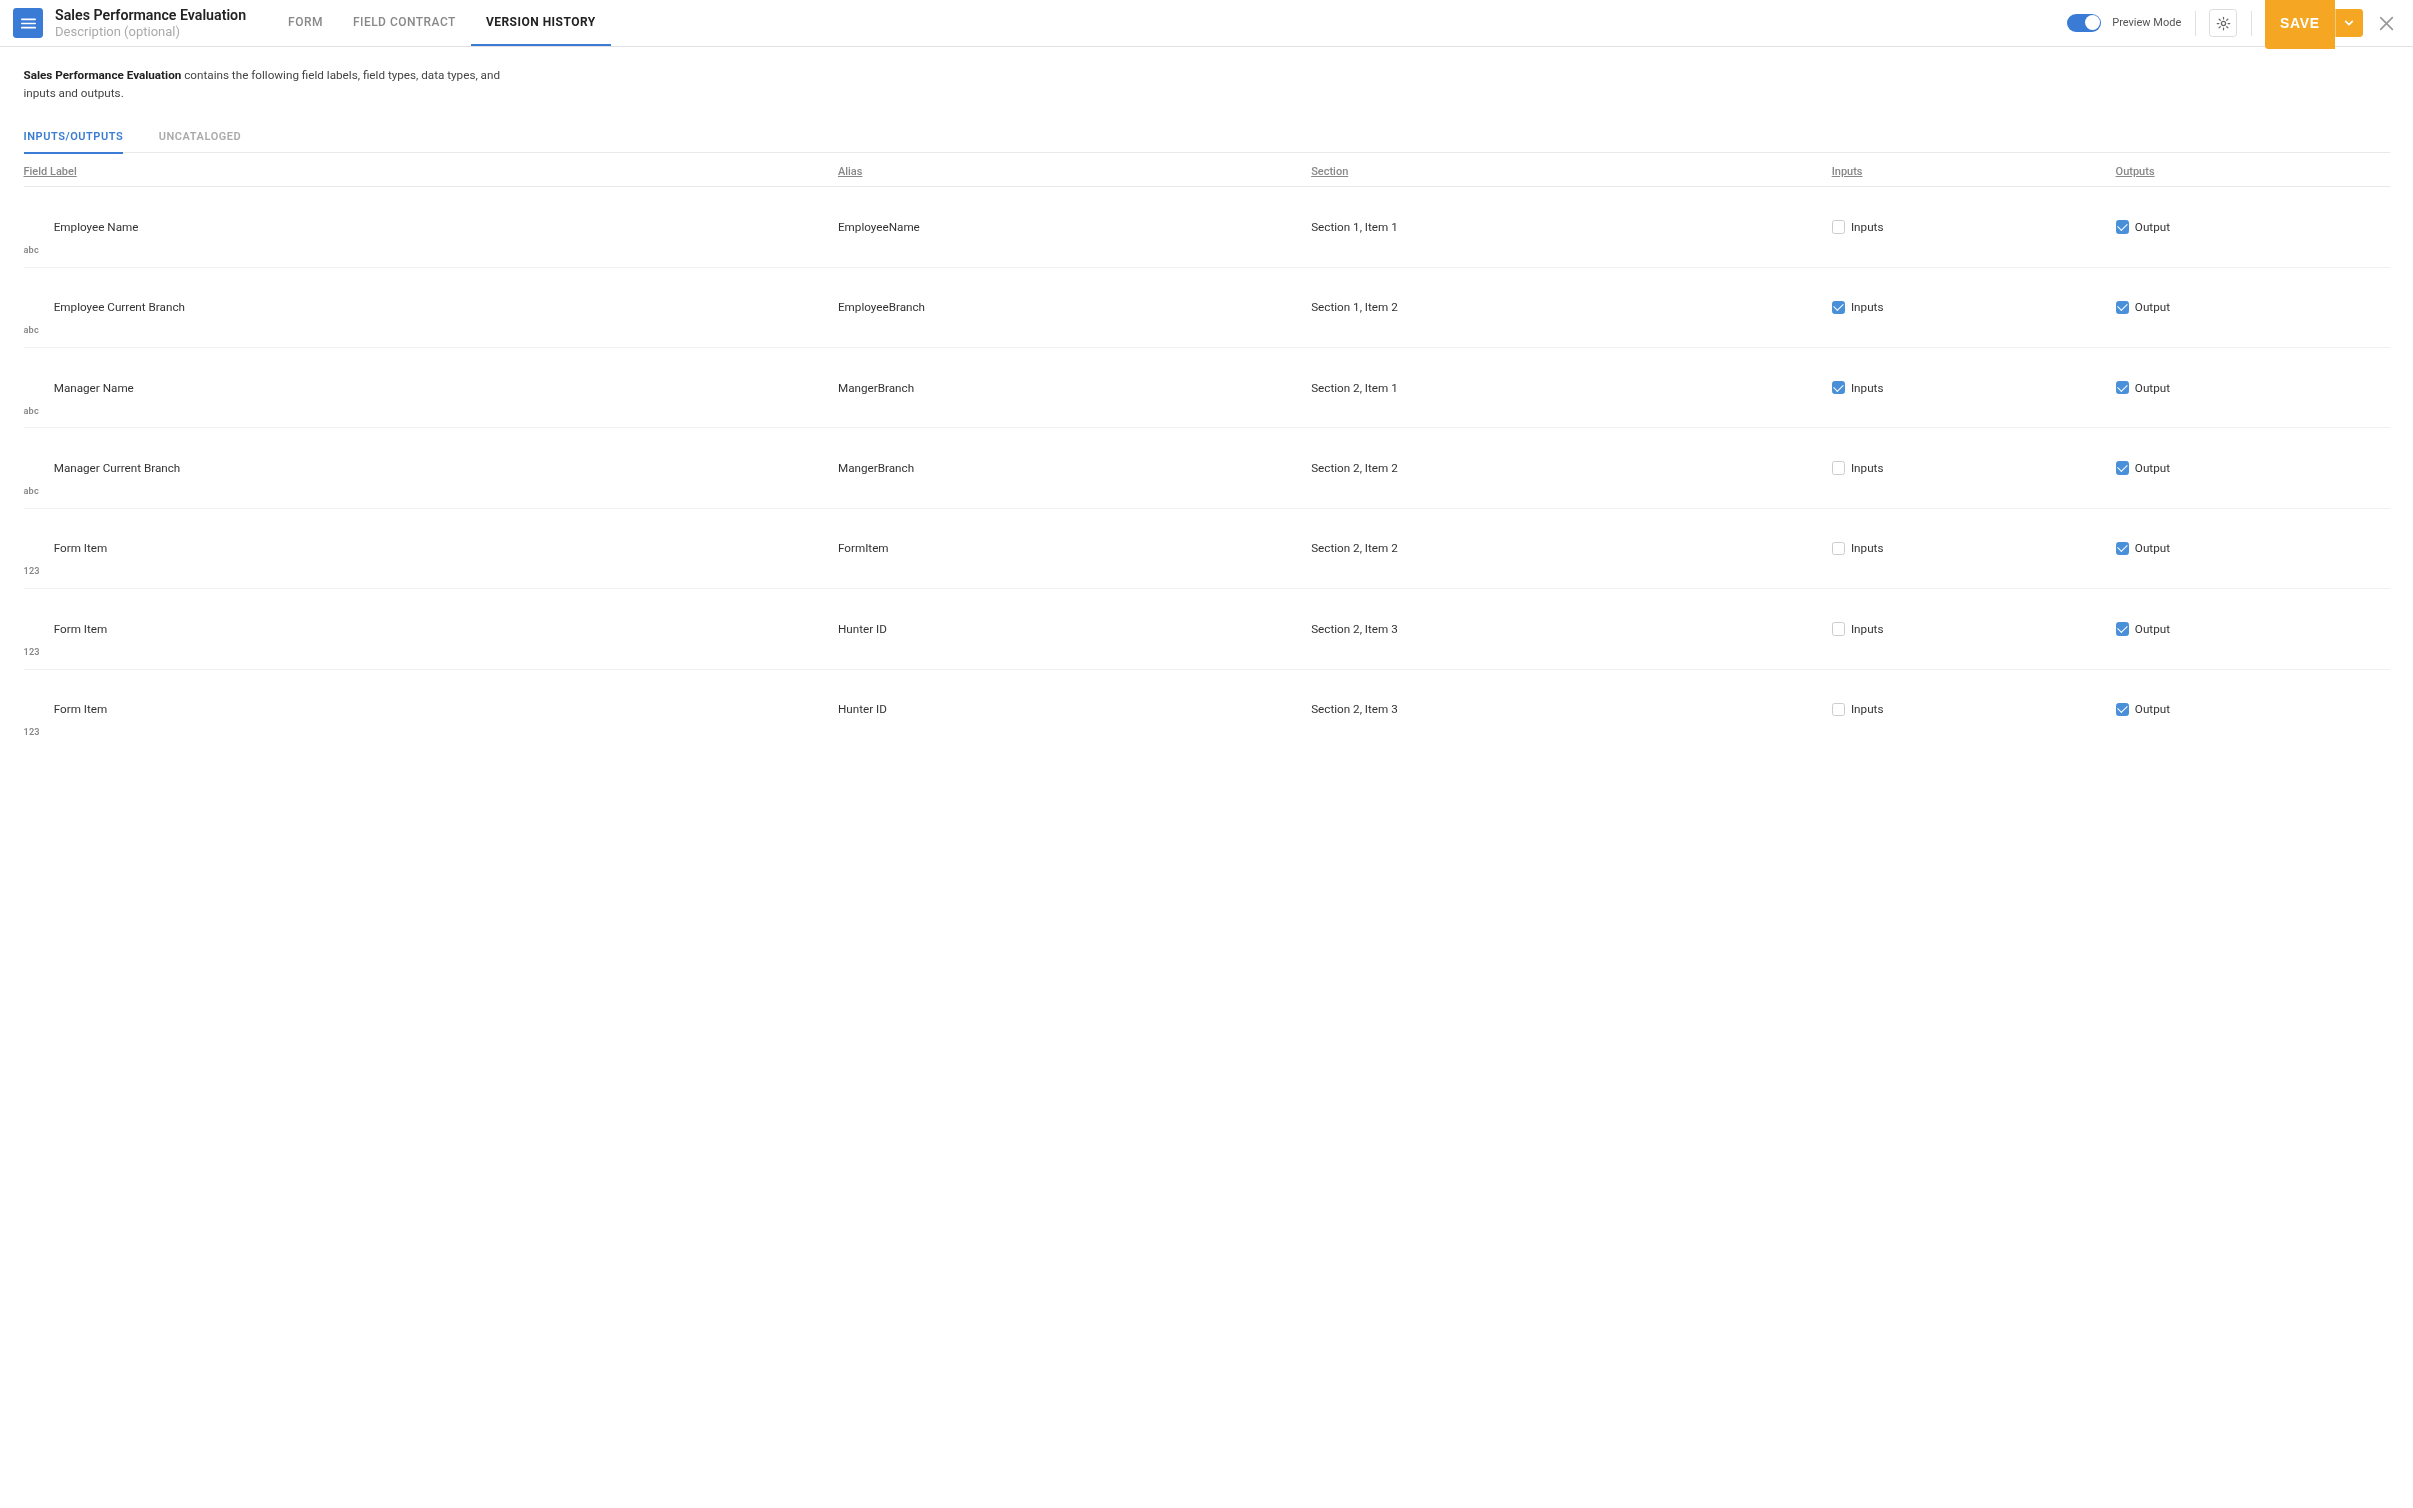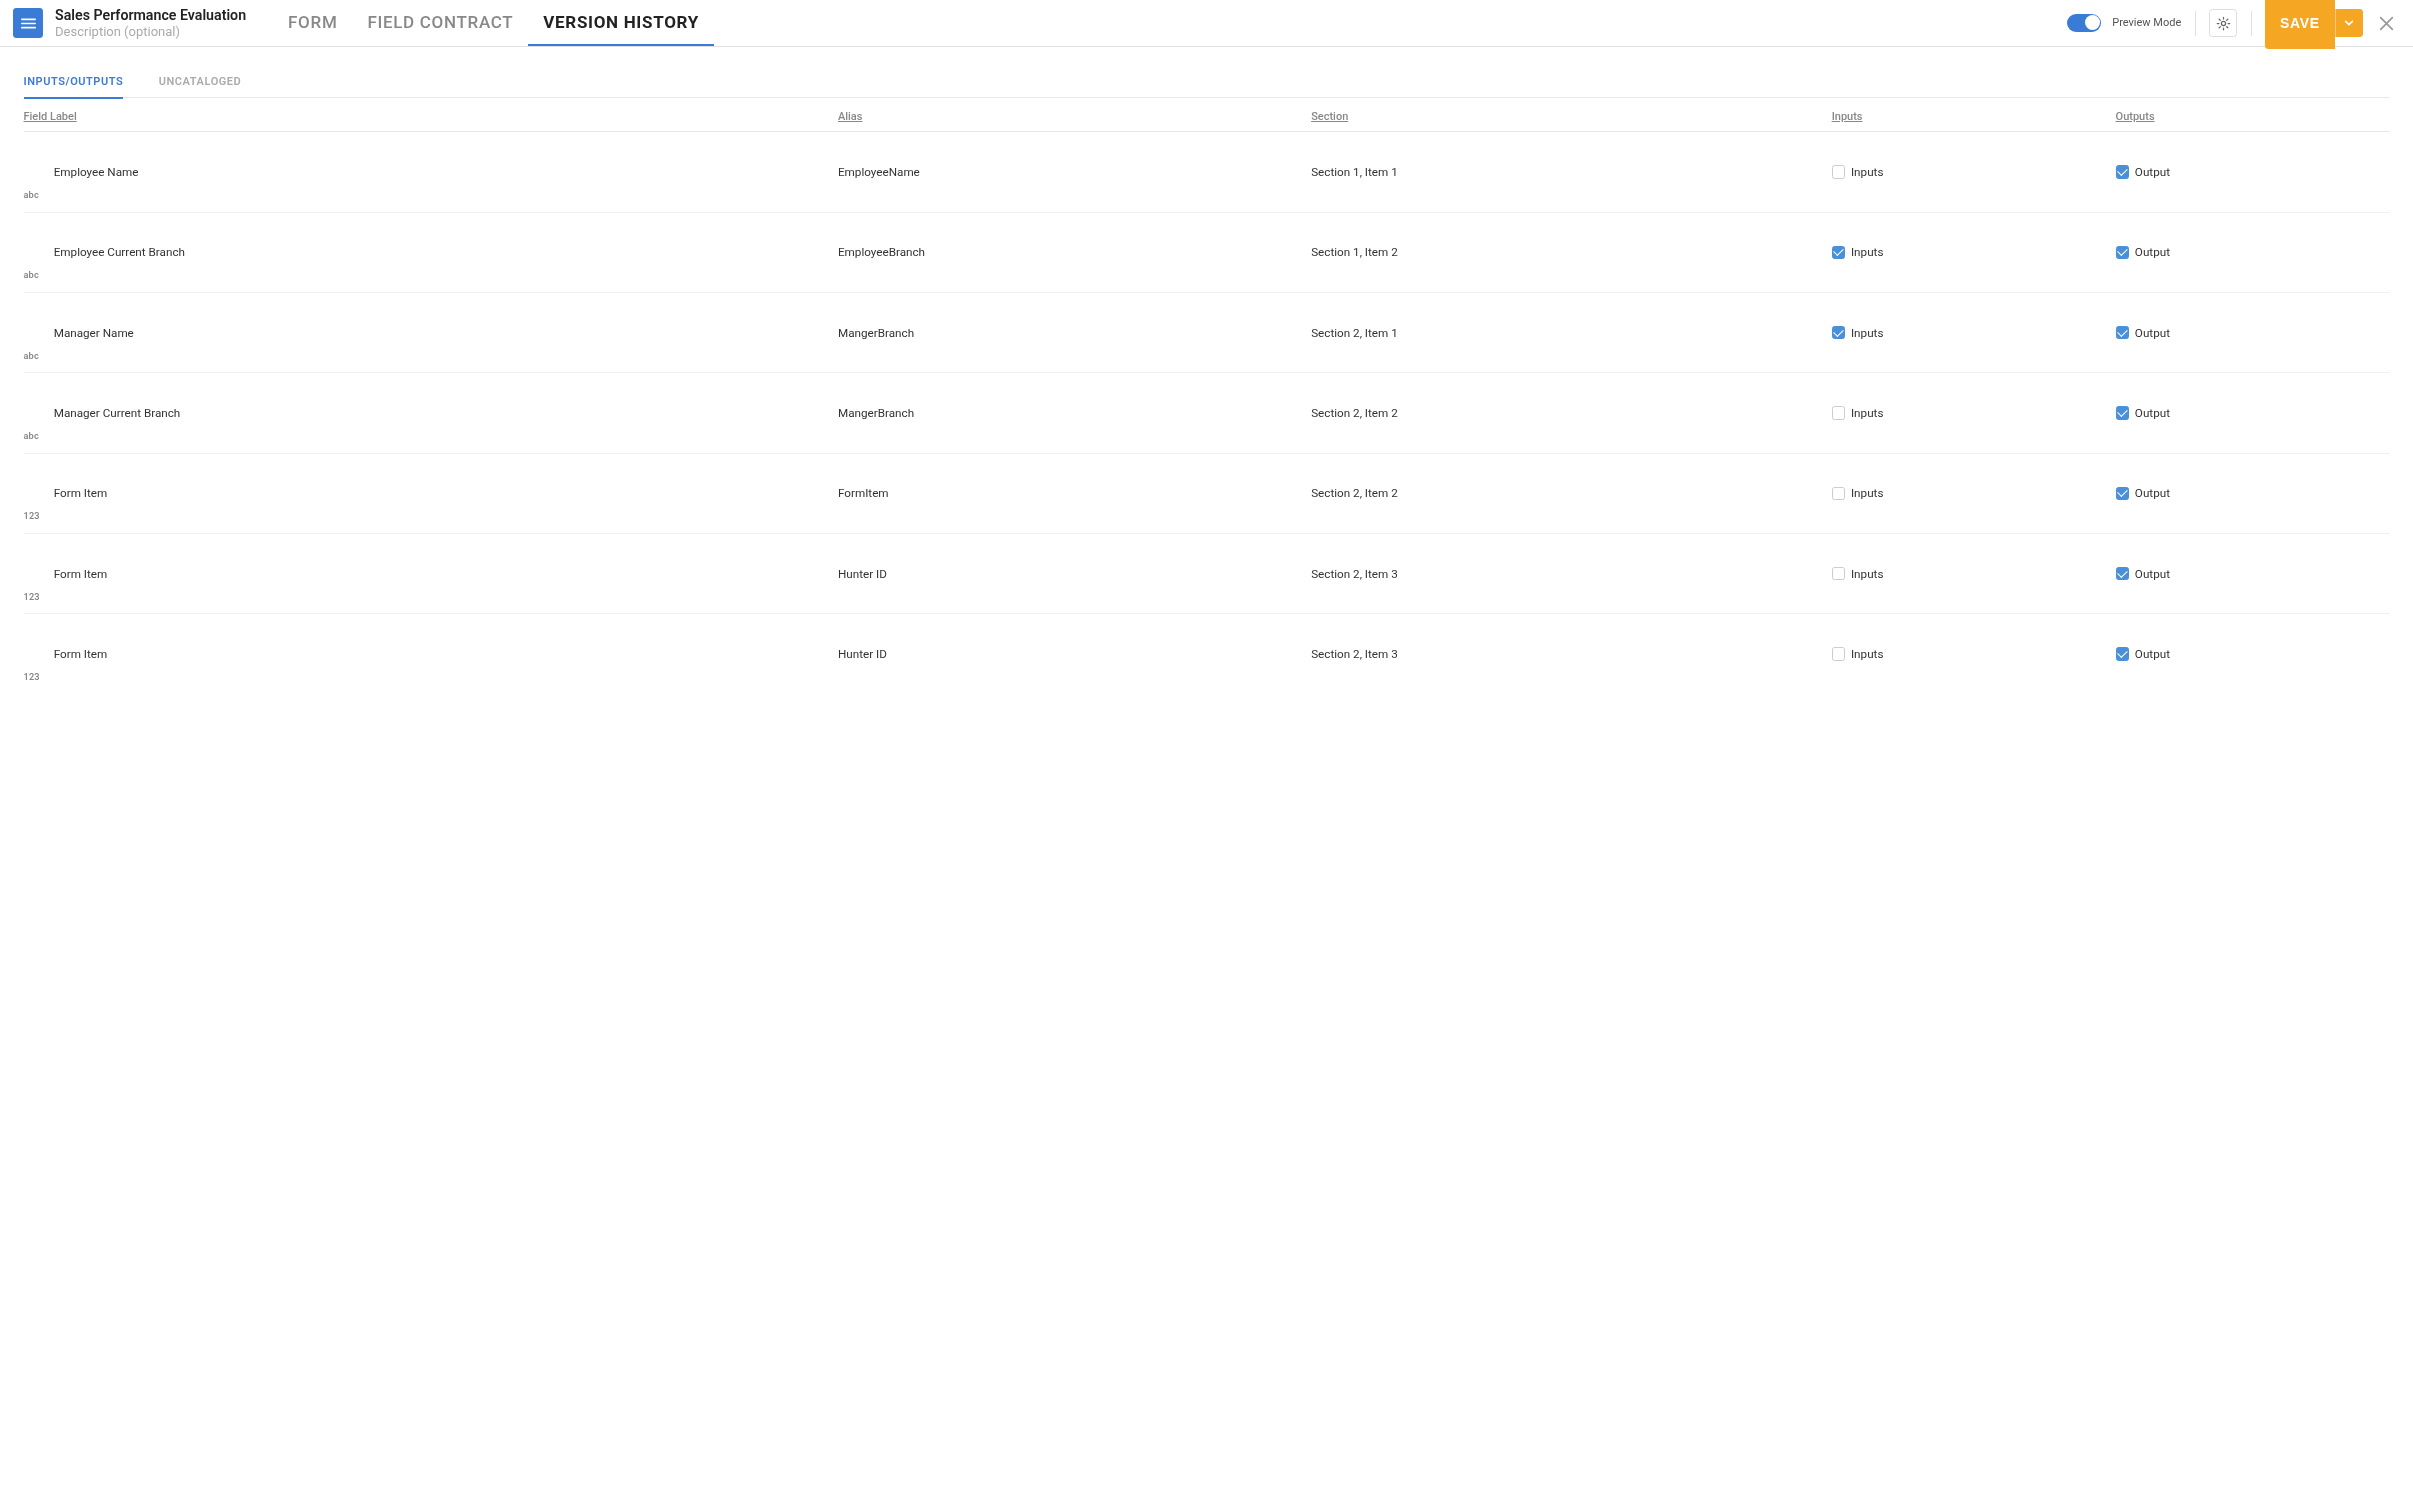--- a/index.html
+++ b/index.html
@@ -32,21 +32,21 @@
       display: flex;
       align-items: stretch;
       gap: 0;
       flex: 1;
       height: 100%;
     }
     .nav-tab {
       display: flex;
       align-items: center;
       padding: 0 15px;
-      font-size: 17px;
+      font-size: 12px;
       font-weight: 500;
       color: #888;
       text-transform: uppercase;
       letter-spacing: 0.04em;
       cursor: pointer;
       border-bottom: 2.5px solid transparent;
       height: 100%;
       white-space: nowrap;
     }
     .nav-tab.active { color: #222; border-bottom: 2.5px solid #3a7bd5; font-weight: 700; }
@@ -268,20 +268,23 @@
     <button class="close-btn">
       <svg width="15" height="15" viewBox="0 0 18 18" fill="none">
         <path d="M2 2l14 14M16 2L2 16" stroke="#999" stroke-width="2" stroke-linecap="round"></path>
       </svg>
     </button>
   </div>
 </div>
 
 <div class="main-content">
 
+  <p class="description-text">
+    <strong>Sales Performance Evaluation</strong><span> contains the following field labels, field types, data types, and inputs and outputs.</span>
+  </p>
 
   <div class="sub-tabs">
     <div class="sub-tab active">INPUTS/OUTPUTS</div>
     <div class="sub-tab">UNCATALOGED</div>
   </div>
 
   <table class="field-table">
     <thead>
       <tr>
         <th class="col-field-label">Field Label</th>

